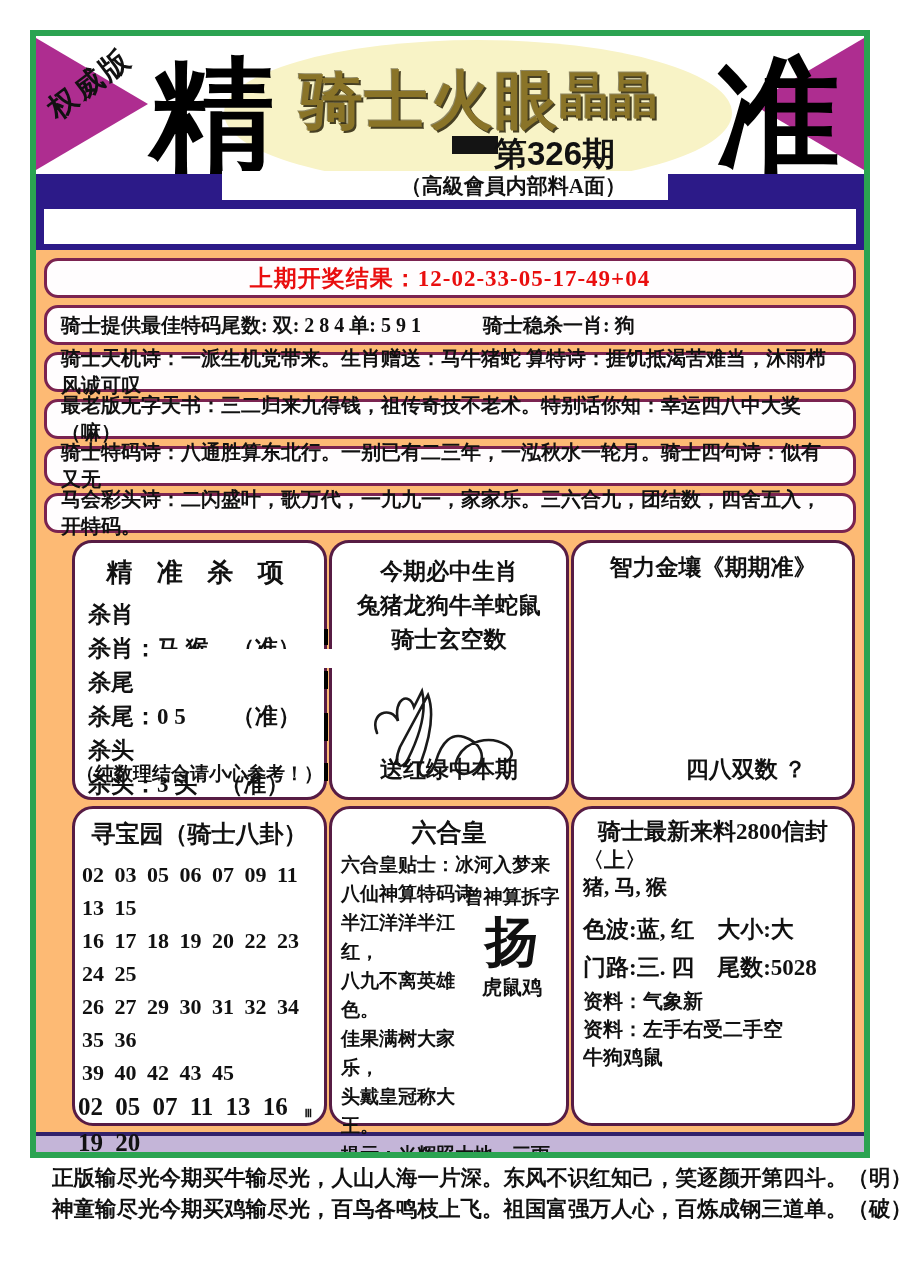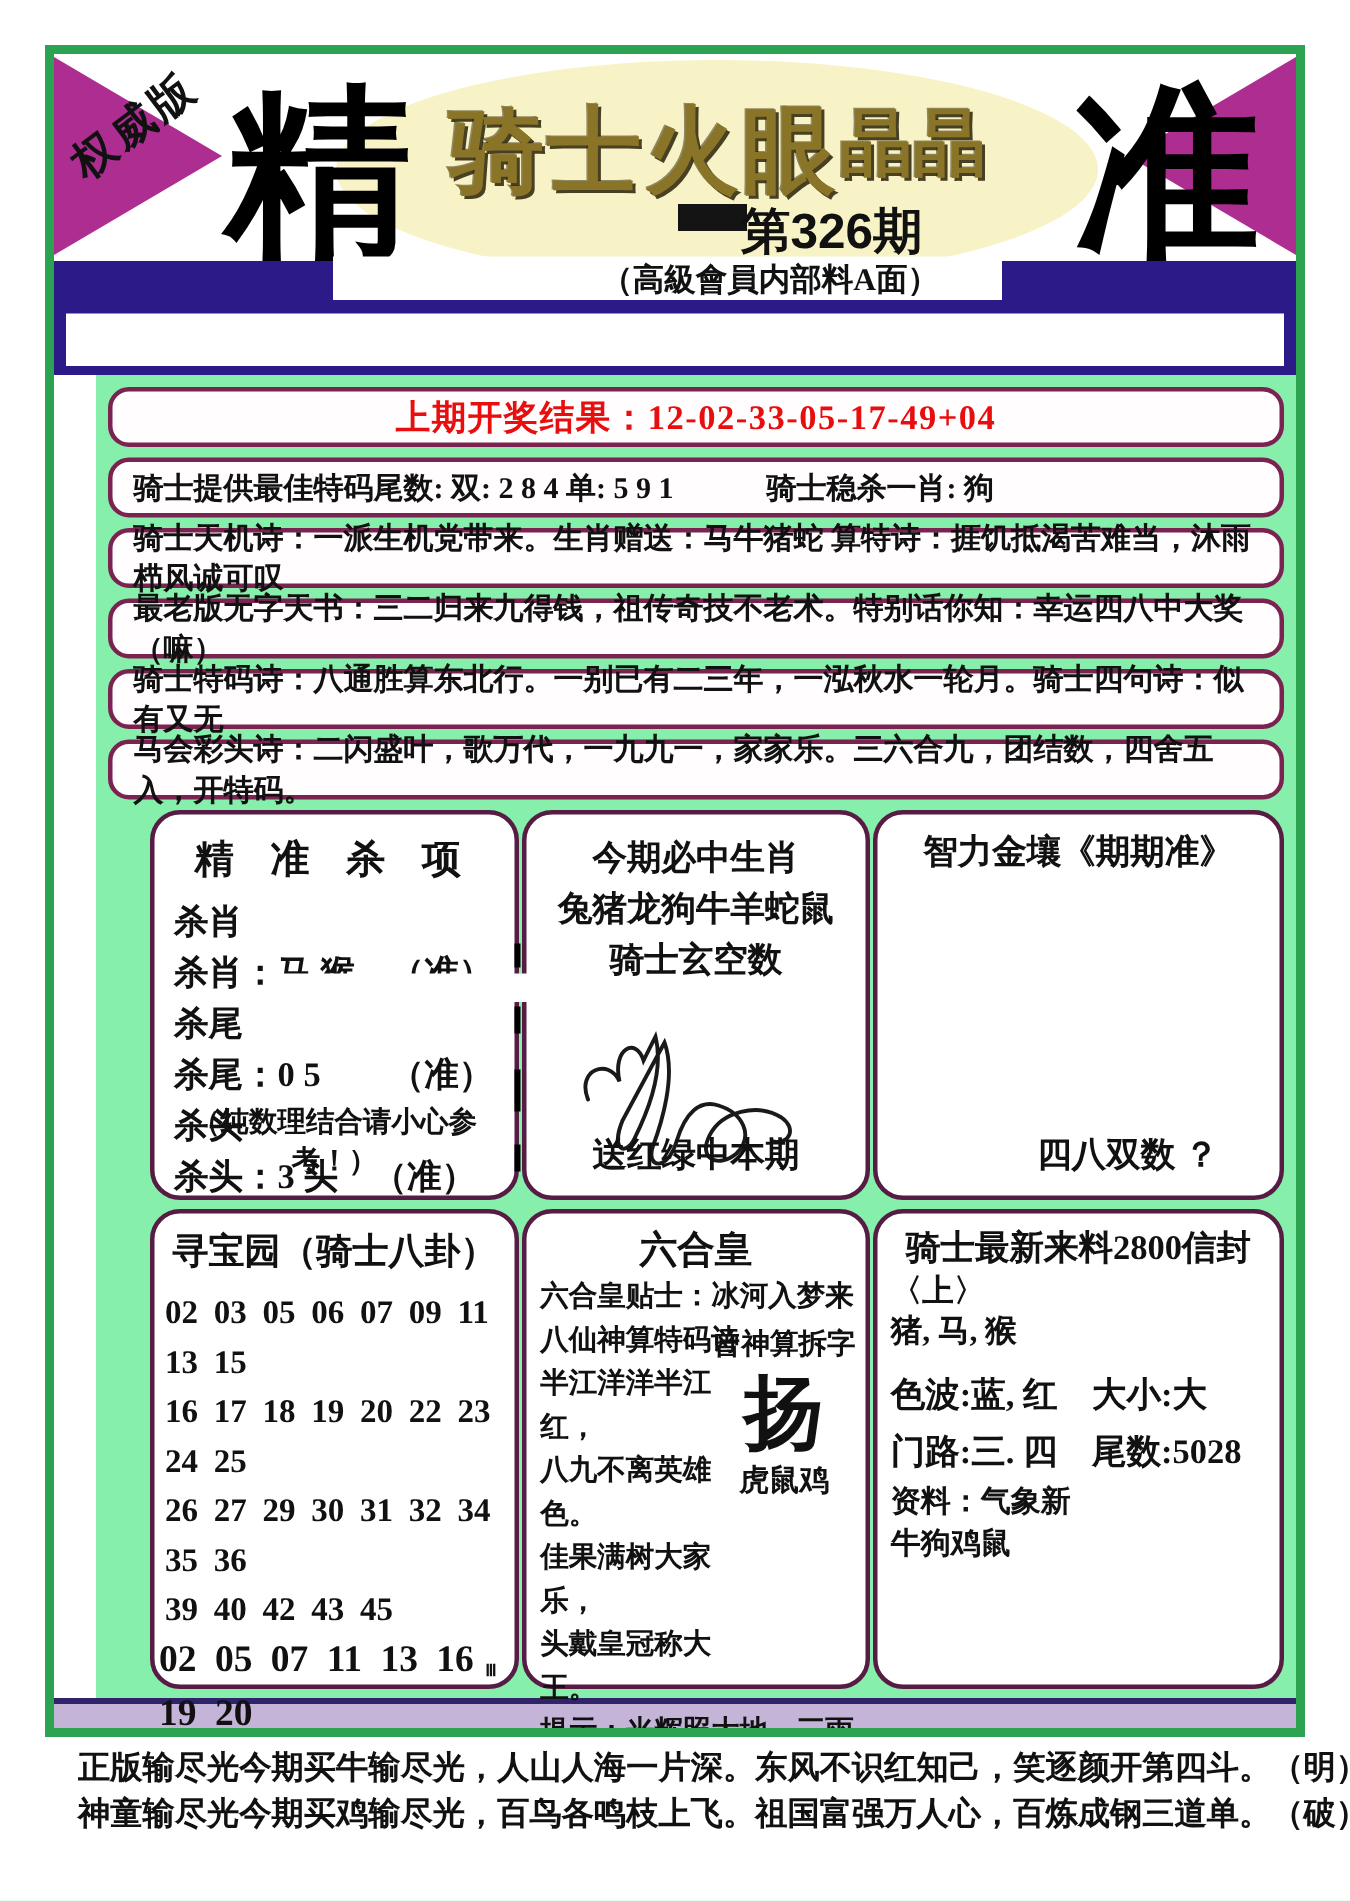--- a/index.html
+++ b/index.html
@@ -33,31 +33,31 @@
   .fragment { position:absolute; left:416px; top:100px; width:46px; height:18px; background:#141414; }
 
   
   .navy { position:relative; height:76px; background:#2c1a88; flex:none; z-index:3; }
   .member-box { position:absolute; left:186px; top:-3px; width:446px; height:29px; background:#fff;
                 display:flex; align-items:center; justify-content:flex-end; padding-right:42px;
                 box-sizing:border-box; font-size:21px; font-weight:bold; }
   .empty-box { position:absolute; left:8px; right:8px; top:35px; height:35px; background:#fff; }
 
   
-  .magenta { flex:1; background:#86efac; padding:8px 8px 0 8px; position:relative; z-index:1;margin-left:28px; }
+  .magenta { flex:1; background:#fdba74; padding:8px 8px 0 8px; position:relative; z-index:1; }
   .row { background:#fffdfe; border:3px solid #7b2350; border-radius:14px; height:40px;
          margin-bottom:7px; display:flex; align-items:center; padding:0 14px;
          box-sizing:border-box; font-size:20px; font-weight:bold; }
   .row.result { justify-content:center; color:#e90e0e; font-size:23px; letter-spacing:1px; }
   .row .right-part { margin-left:62px; }
 
   .boxes-row { display:flex; gap:2px; padding-left:28px; margin-bottom:6px; }
   .bx { background:#fff; border:3px solid #571c44; border-radius:20px; position:relative;
         box-sizing:border-box; }
-  .r1 { height:260px; } .r2 { height:320px; }
+  .r1 { height:260px; } .r2 { height:320px;border-radius:21px; }
   .w-kill { width:255px; } .w-mid { width:240px; } .w-right { width:284px; }
 
   
   .kill-title { text-align:center; font-size:26px; font-weight:bold; letter-spacing:9px; margin-top:12px; }
   .kill-lines { padding:8px 0 0 13px; font-size:23px; line-height:34px; font-weight:600; }
   .kill-line { position:relative; }
   .kill-line.covered::after { content:""; position:absolute; left:62px; right:-18px; top:17px;
                               height:19px; background:#fff; z-index:4; }
   .kill-foot { position:absolute; bottom:10px; width:100%; text-align:center; font-size:19px; font-weight:600; }
   .tick { position:absolute; right:-4px; width:4px; background:#000; z-index:5; }
@@ -217,20 +217,21 @@
           </div>
         </div>
 
         <div class="bx r2 w-right">
           <div class="ml-title">骑士最新来料2800信封</div>
           <div class="ml-l">〈上〉</div>
           <div class="ml-l">猪, 马, 猴</div>
           <div class="ml-color">色波:蓝, 红　大小:大</div>
           <div class="ml-path">门路:三. 四　尾数:5028</div>
           <div class="ml-data ml-data-first">资料：气象新</div>
+          <div class="ml-data">资料：左手右受二手空</div>
           <div class="ml-data">牛狗鸡鼠</div>
         </div>
       </div>
     </div>
 
     <div class="lav"></div>
   </div>
 
   <div class="foot foot1">正版输尽光今期买牛输尽光，人山人海一片深。东风不识红知己，笑逐颜开第四斗。（明）</div>
   <div class="foot foot2">神童输尽光今期买鸡输尽光，百鸟各鸣枝上飞。祖国富强万人心，百炼成钢三道单。（破）</div>

